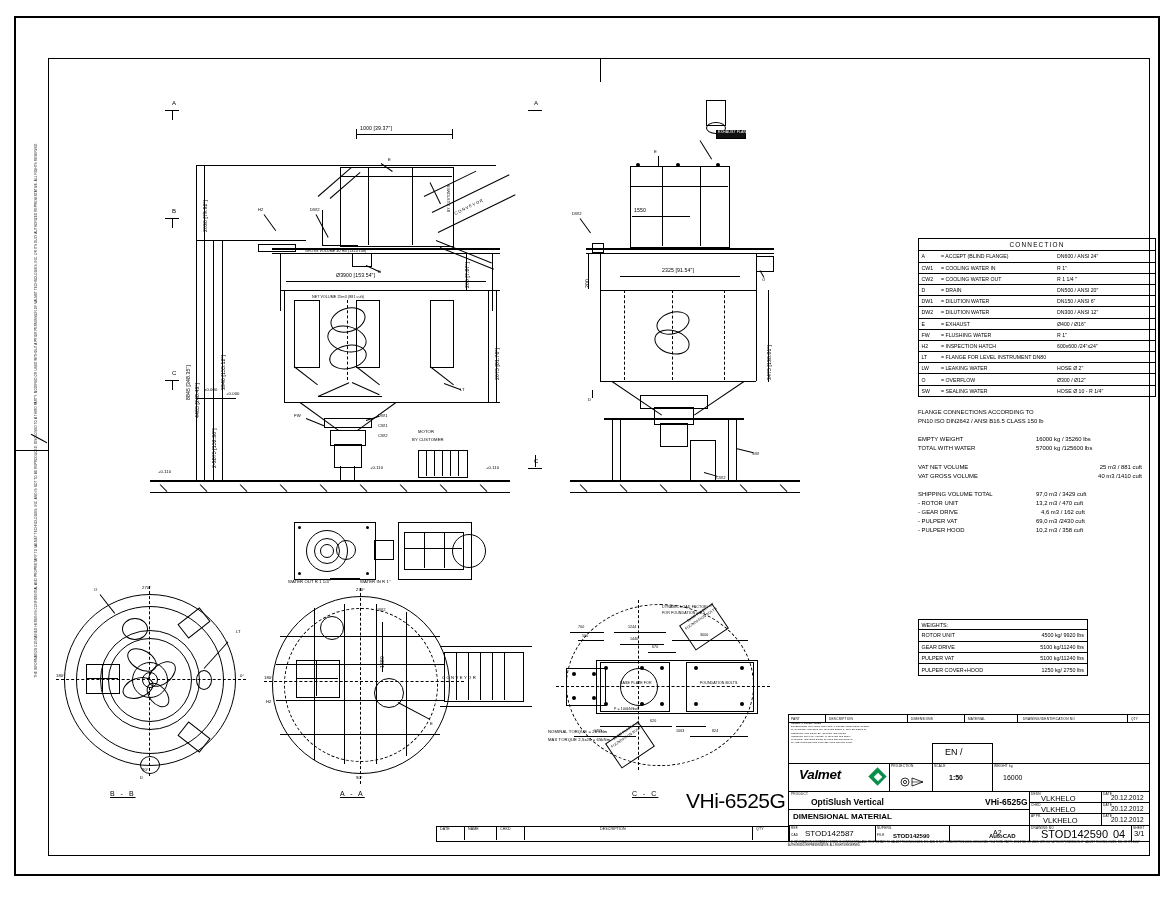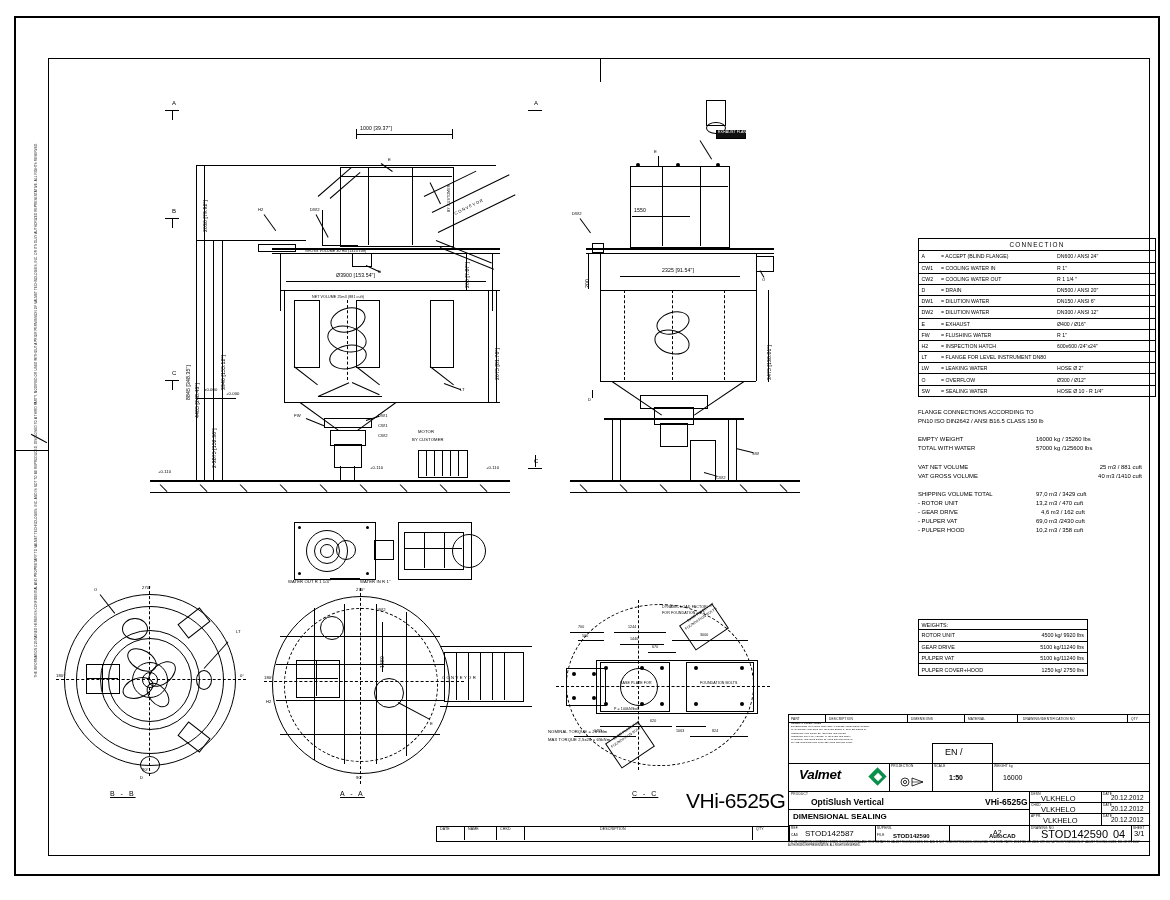--- a/index.html
+++ b/index.html
@@ -683,21 +683,21 @@
         <line x1="13" y1="5" x2="24" y2="5" stroke="#000" stroke-width="0.6"></line>
       </svg>
     </div>
     <div class="tb-val" style="left:160px;top:59px;font-weight:bold;">1:50</div>
     <div class="tb-val" style="left:214px;top:59px;">16000</div>
 
     <div class="tb-lbl" style="left:2px;top:77px;">PRODUCT</div>
     <div class="tb-val" style="left:22px;top:82px;font-weight:bold;font-size:8.5px;">OptiSlush Vertical</div>
     <div class="tb-val" style="left:196px;top:82px;font-weight:bold;font-size:8.5px;">VHi-6525G</div>
     <div class="tb-cell-line" style="left:0;top:94px;width:240px;height:1px;"></div>
-    <div class="tb-val" style="left:4px;top:97px;font-weight:bold;font-size:8px;">DIMENSIONAL SEALING</div>
+    <div class="tb-val" style="left:4px;top:97px;font-weight:bold;font-size:8px;">DIMENSIONAL MATERIAL</div>
     <div class="tb-cell-line" style="left:0;top:110px;width:360px;height:1px;"></div>
     <div class="tb-cell-line" style="left:240px;top:76px;width:1px;height:50px;"></div>
 
     <div class="tb-cell-line" style="left:240px;top:87px;width:120px;height:1px;"></div>
     <div class="tb-cell-line" style="left:240px;top:98px;width:120px;height:1px;"></div>
     <div class="tb-cell-line" style="left:312px;top:76px;width:1px;height:34px;"></div>
     <div class="tb-lbl" style="left:242px;top:77px;">DESN</div>
     <div class="tb-val" style="left:252px;top:79px;font-size:7.5px;">VLKHELO</div>
     <div class="tb-lbl" style="left:314px;top:77px;">DATE</div>
     <div class="tb-val" style="left:322px;top:79px;font-size:6.5px;">20.12.2012</div>

